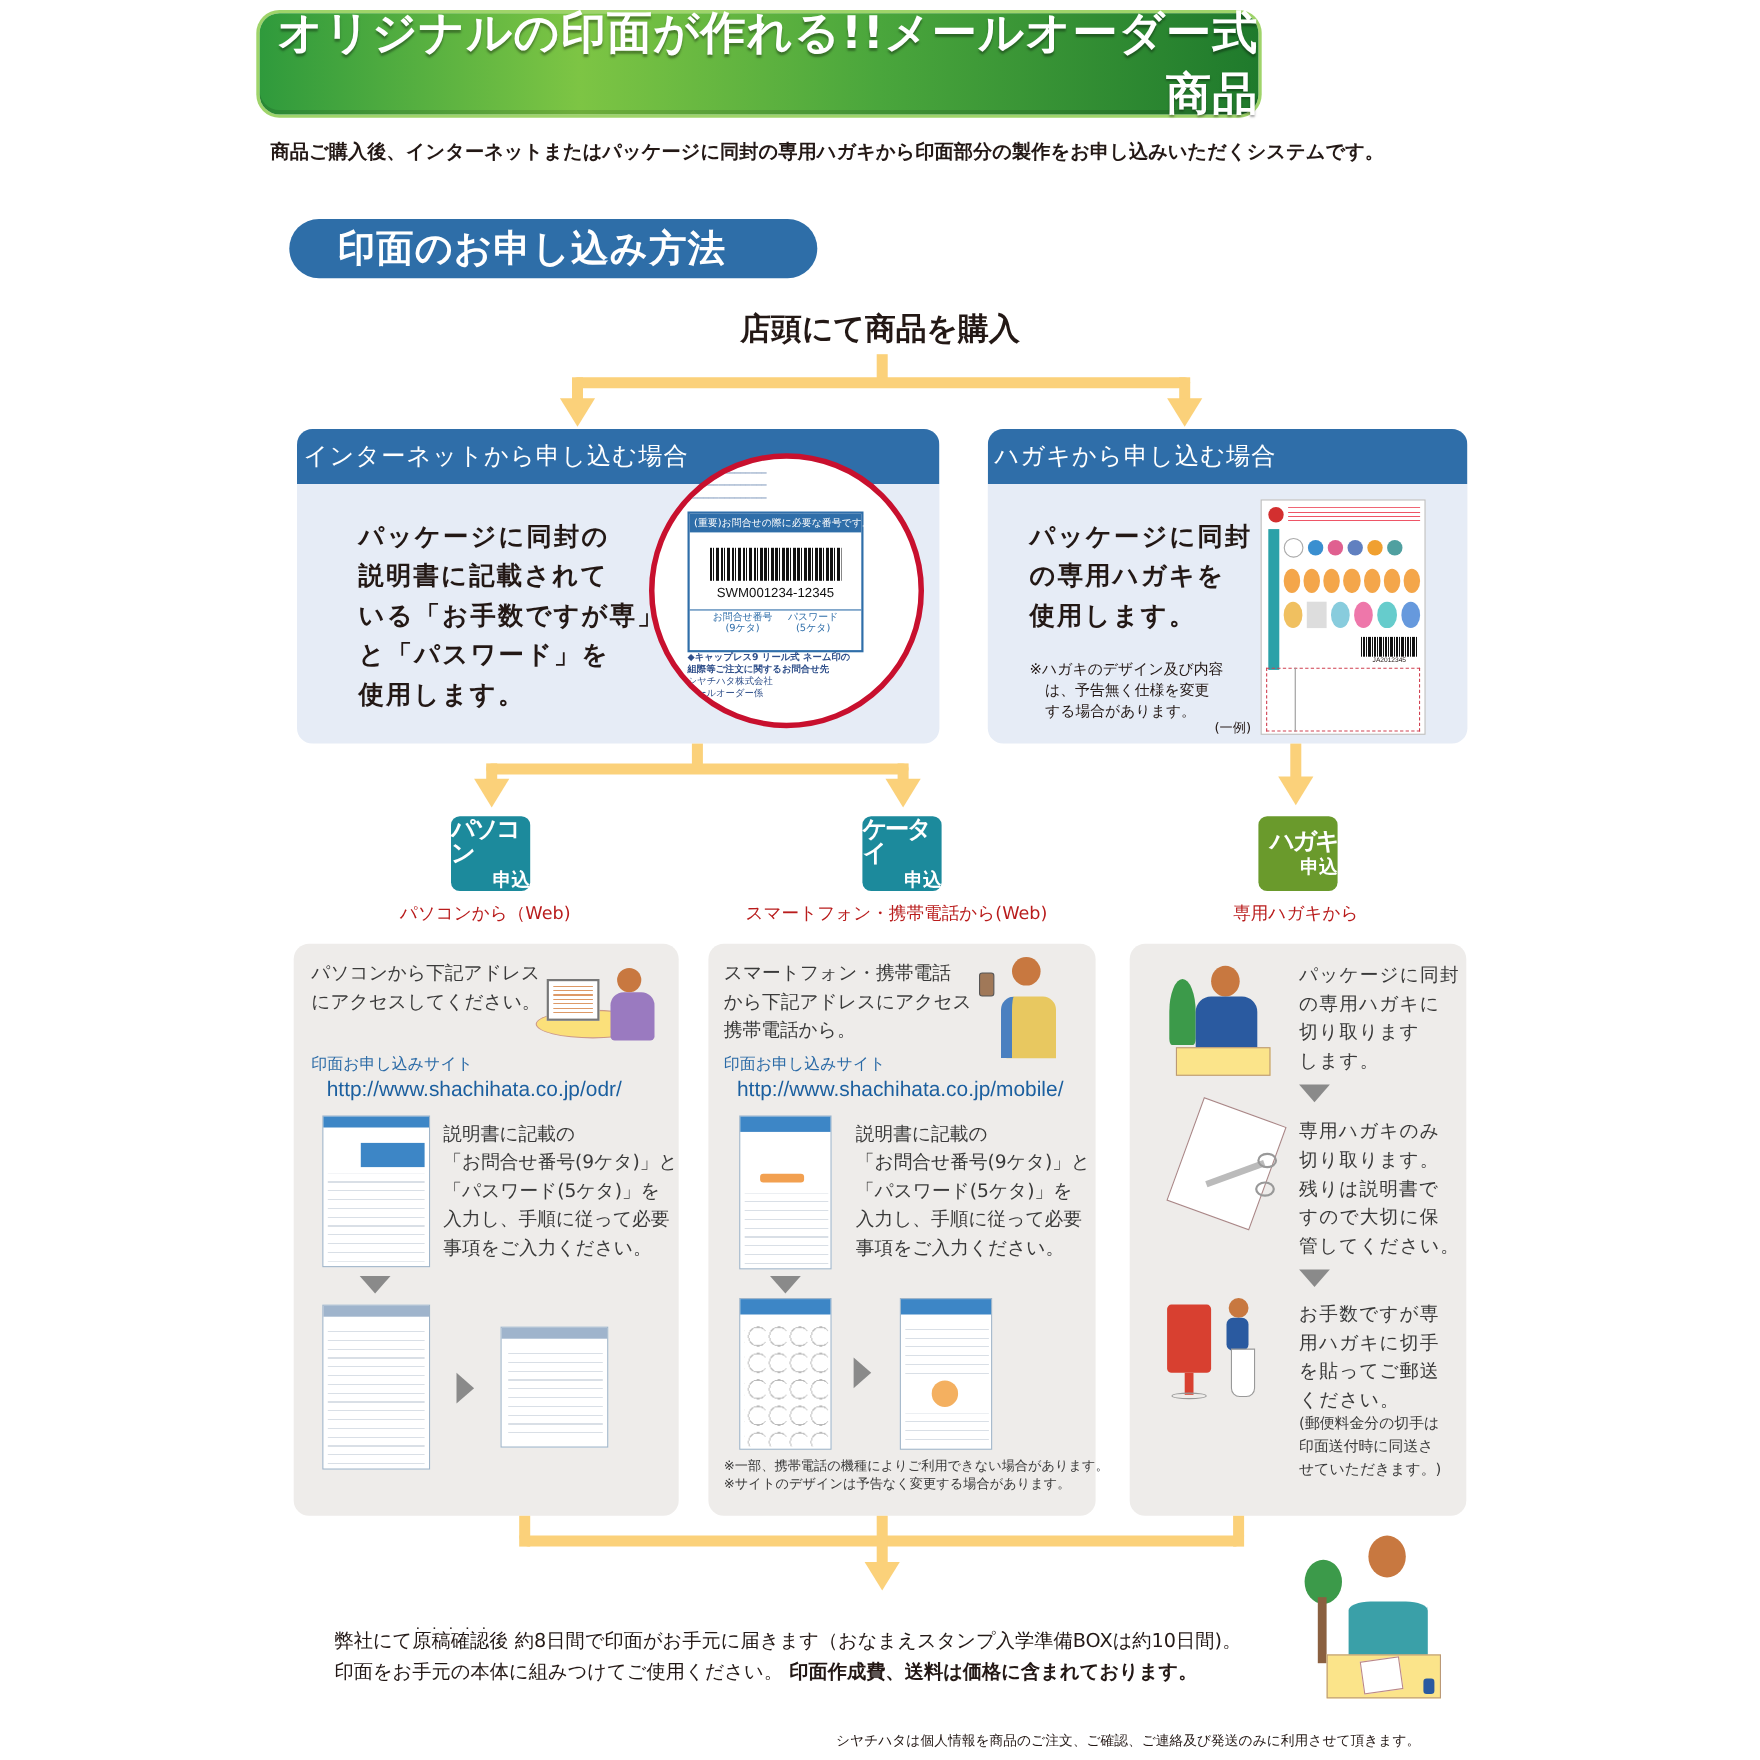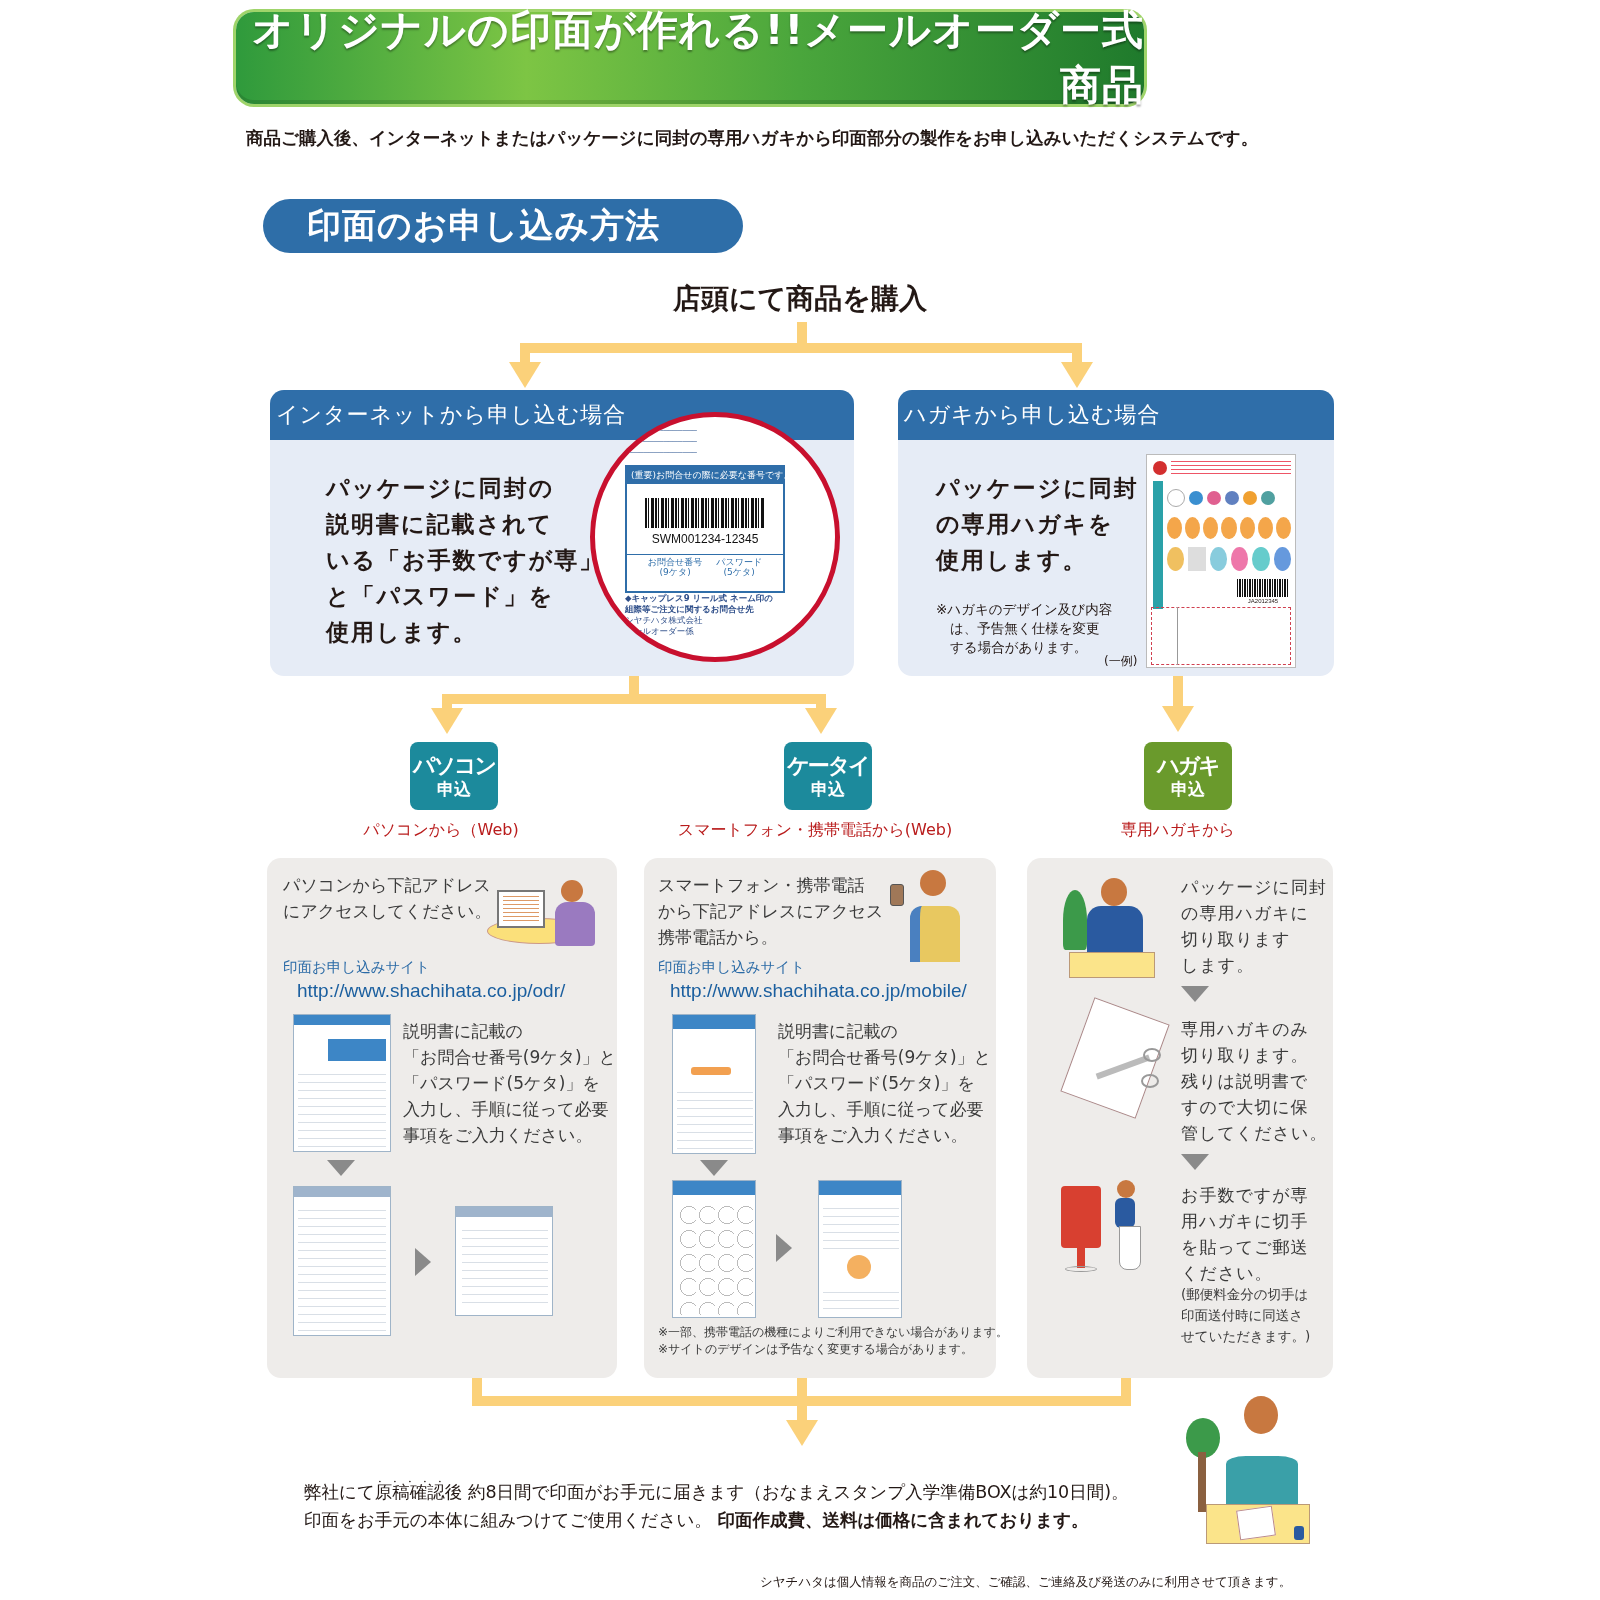--- a/index.html
+++ b/index.html
@@ -48,22 +48,22 @@
   .card-mock { border: 2px solid #2f6ea9; background: #fff; }
   .card-mock-head { background: #2f6ea9; color: #fff; font-size: 9px; padding: 2px 4px; white-space: nowrap; }
   .barcode { height: 30px; background: repeating-linear-gradient(90deg, #111 0 2px, #fff 2px 3px, #111 3px 4px, #fff 4px 6px, #111 6px 9px, #fff 9px 10px); }
   .serial { font-size: 12px; text-align: center; color: #111; font-family: "Liberation Sans", sans-serif; }
 
   
   .postcard { background: #fff; border: 1px solid #bbb; }
 
   
   .badge {
-    width: 88px; height: 68px; border-radius: 8px; color: #fff; font-weight: bold;
-    display: flex; flex-direction: column; align-items: center; justify-content: center; line-height: 1;
+    width: 72px; height: 68px; border-radius: 8px; color: #fff; font-weight: bold;
+    display: flex; flex-direction: column; align-items: flex-end; justify-content: center; line-height: 1;
   }
   .badge-top { font-size: 22px; letter-spacing: -2px; }
   .badge-bot { font-size: 17px; margin-top: 4px; }
   .teal { background: #1c8a9c; }
   .olive { background: #6a9a2c; }
 
   .col-title { font-size: 16px; color: #b91c1c; text-align: center; white-space: nowrap; }
 
   
   .gbox { background: #eeecea; border-radius: 14px; }

